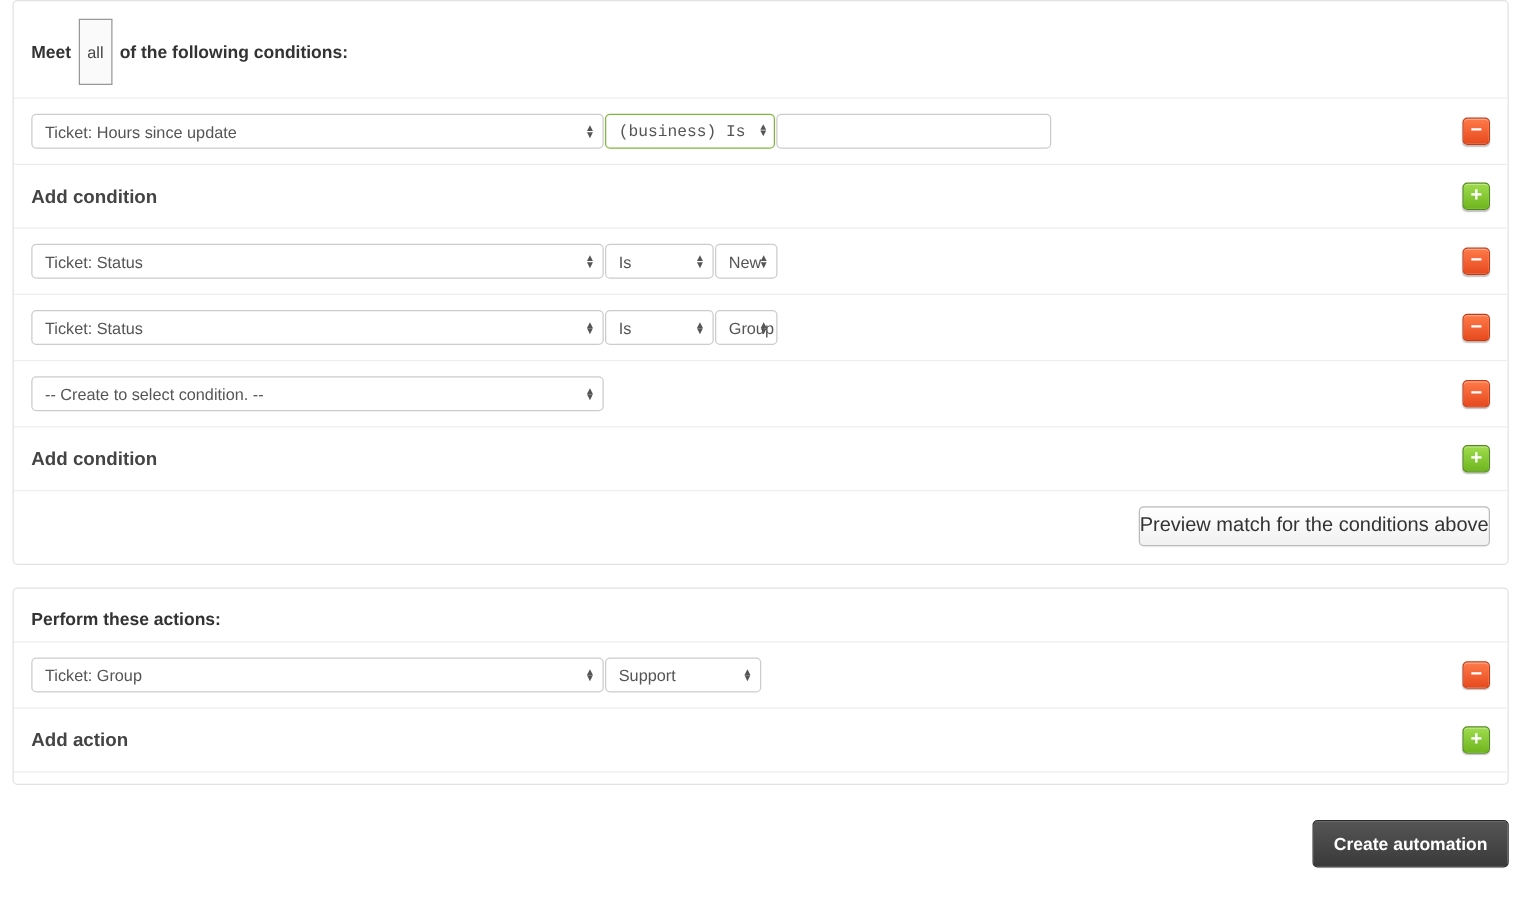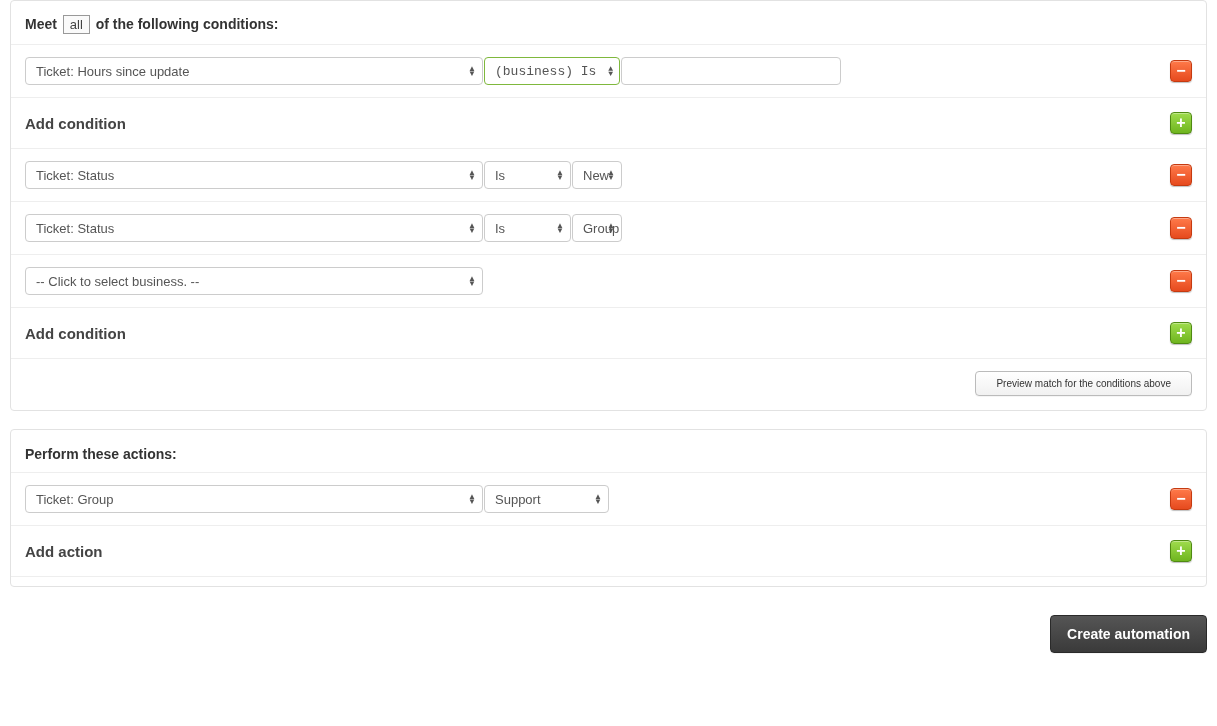--- a/index.html
+++ b/index.html
@@ -20,21 +20,21 @@
   }
   .section-title {
     padding: 14px 14px 10px 14px;
     font-size: 14px;
     font-weight: 700;
     color: #333;
   }
   .qual {
     display: inline-block;
     border: 1px solid #999;
-    padding: 1px 6px;
+    padding: 18px 6px;
     margin: 0 2px;
     font-weight: 400;
     color: #444;
     background: #fafafa;
     font-size: 13px;
   }
   .cond-row {
     display: flex;
     align-items: center;
     padding: 12px 14px;
@@ -102,22 +102,22 @@
     font-weight: 800; color: #fff; font-size: 16px; line-height: 1;
     box-shadow: inset 0 1px 0 rgba(255,255,255,.35), 0 1px 1px rgba(0,0,0,.25);
     cursor: default;
   }
   .icon-btn.minus { background: linear-gradient(#ff7a4a,#e64a1e); border: 1px solid #c53a10; }
   .icon-btn.plus  { background: linear-gradient(#9fdc4d,#6fb51f); border: 1px solid #4f8a12; }
   .btn {
     border: 1px solid #bbb;
     border-radius: 4px;
     background: linear-gradient(#ffffff,#f1f1f1);
-    padding: 6px 20px;
-    font-size: 10px;
+    padding: 6px 0;
+    font-size: 16px;
     color: #333;
     cursor: default;
     box-shadow: 0 1px 0 rgba(0,0,0,.04);
   }
   .btn.dark {
     background: linear-gradient(#555,#3a3a3a);
     border-color: #2a2a2a;
     color: #fff;
     font-weight: 600;
     padding: 10px 16px;
@@ -229,21 +229,21 @@
         </div>
       </div>
       <span class="icon-btn minus">
         <span>−</span>
       </span>
     </div>
 
     <div class="cond-row">
       <div class="controls">
         <div class="sel wide">
-          <span>-- Click to select business. --</span>
+          <span>-- Create to select condition. --</span>
           <span class="arrows">
             <span>▲</span>
               <span>▼</span>
           </span>
         </div>
       </div>
       <span class="icon-btn minus">
         <span>−</span>
       </span>
     </div>

